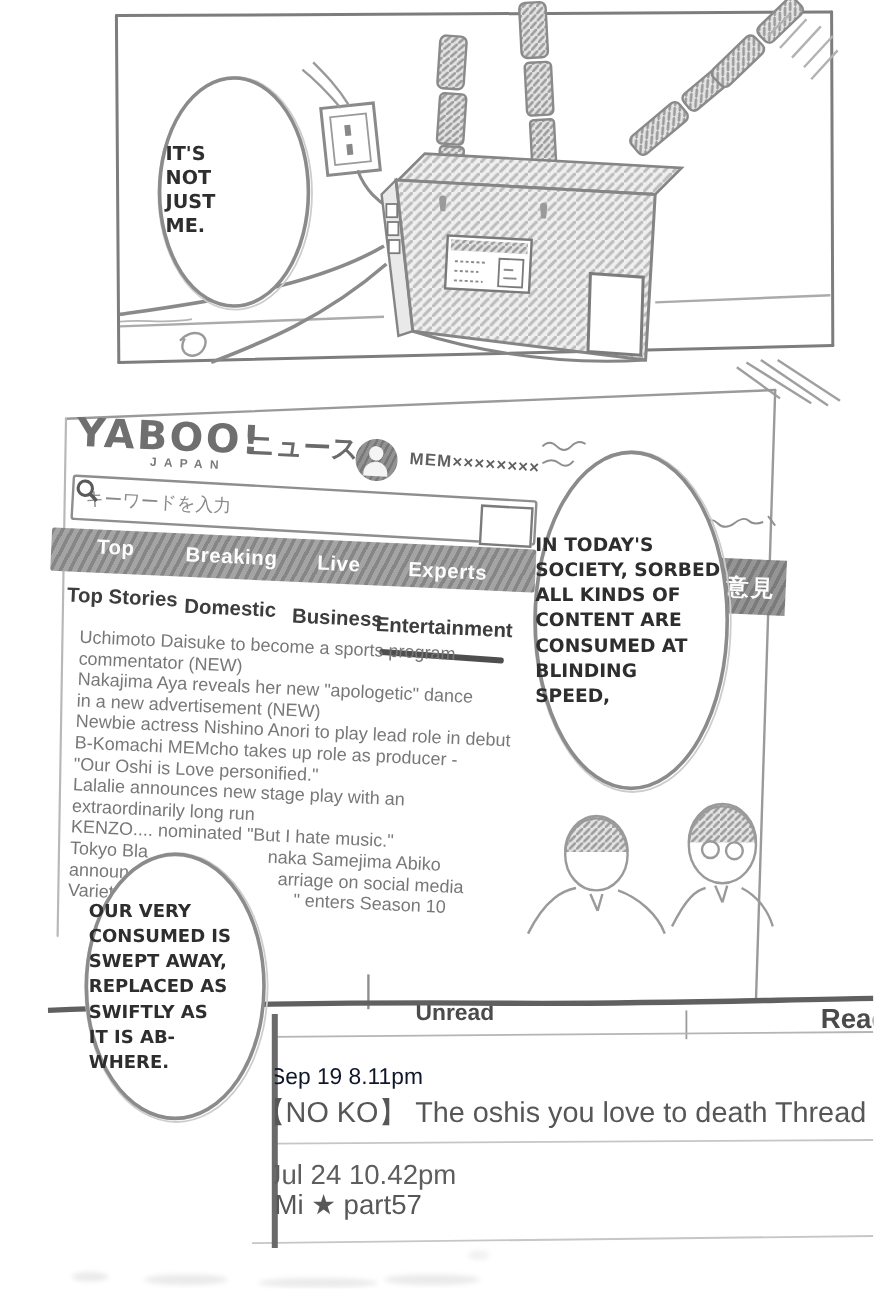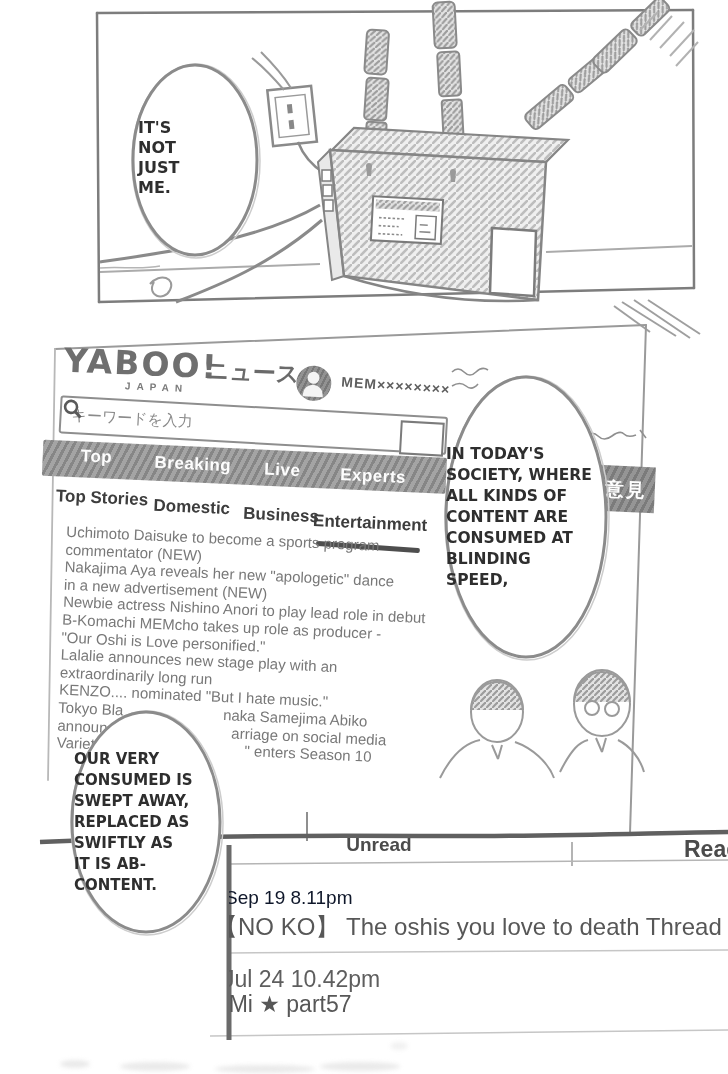--- a/index.html
+++ b/index.html
@@ -283,35 +283,35 @@
   </svg>
 
   <div class="btext b1">
     <div>IT'S</div>
       <div>NOT</div>
     <div>JUST</div>
       <div>ME.</div>
   </div>
   <div class="btext b2">
     <div>IN TODAY'S</div>
-      <div>SOCIETY, WHERE</div>
+      <div>SOCIETY, SORBED</div>
     <div>ALL KINDS OF</div>
       <div>CONTENT ARE</div>
     <div>CONSUMED AT</div>
       <div>BLINDING</div>
     <div>SPEED,</div>
   </div>
   <div class="btext b3">
     <div>OUR VERY</div>
       <div>CONSUMED IS</div>
     <div>SWEPT AWAY,</div>
       <div>REPLACED AS</div>
     <div>SWIFTLY AS</div>
       <div>IT IS AB-</div>
-    <div>CONTENT.</div>
+    <div>WHERE.</div>
   </div>
 
   <div class="smudge" style="left:120px;top:1062px;width:70px;height:9px"></div>
   <div class="smudge" style="left:215px;top:1065px;width:100px;height:8px"></div>
   <div class="smudge" style="left:320px;top:1062px;width:80px;height:9px"></div>
   <div class="smudge" style="left:60px;top:1060px;width:30px;height:8px"></div>
   <div class="smudge" style="left:390px;top:1042px;width:18px;height:8px;opacity:.35"></div>
 
 </div>
 

